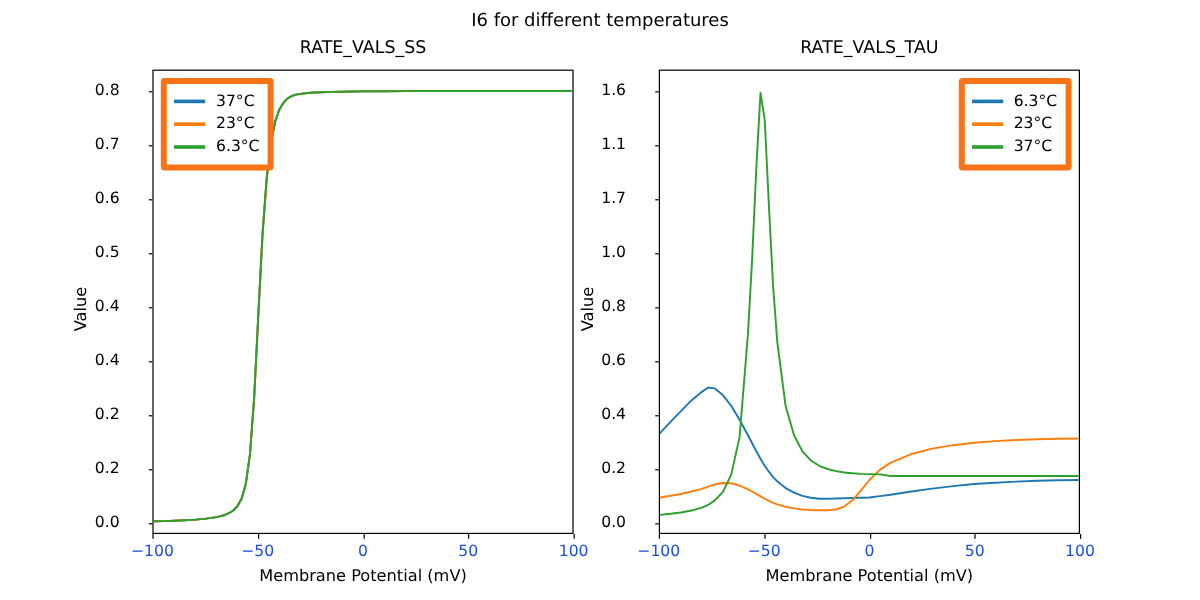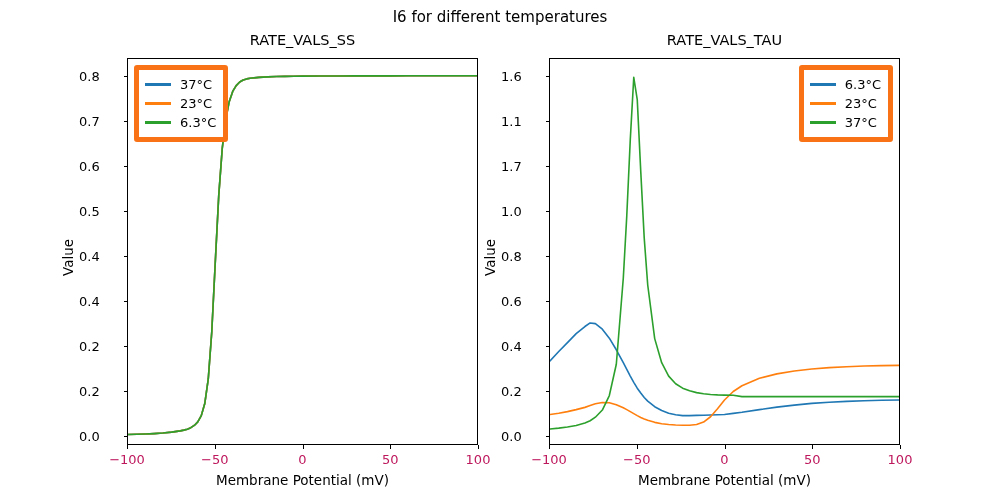--- a/index.html
+++ b/index.html
@@ -52,21 +52,21 @@
   .svg-canvas {
     position: absolute;
     left: 0; top: 0;
     width: 100%;
     height: 100%;
     display: block;
   }
   .tick-x {
     position: absolute;
     font-size: 13px;
-    color: #be185d;
+    color: #1d4ed8;
     transform: translateX(-50%);
     white-space: nowrap;
   }
   .tick-y {
     position: absolute;
     font-size: 13px;
     color: #000;
     transform: translateY(-50%);
     white-space: nowrap;
     text-align: left;

